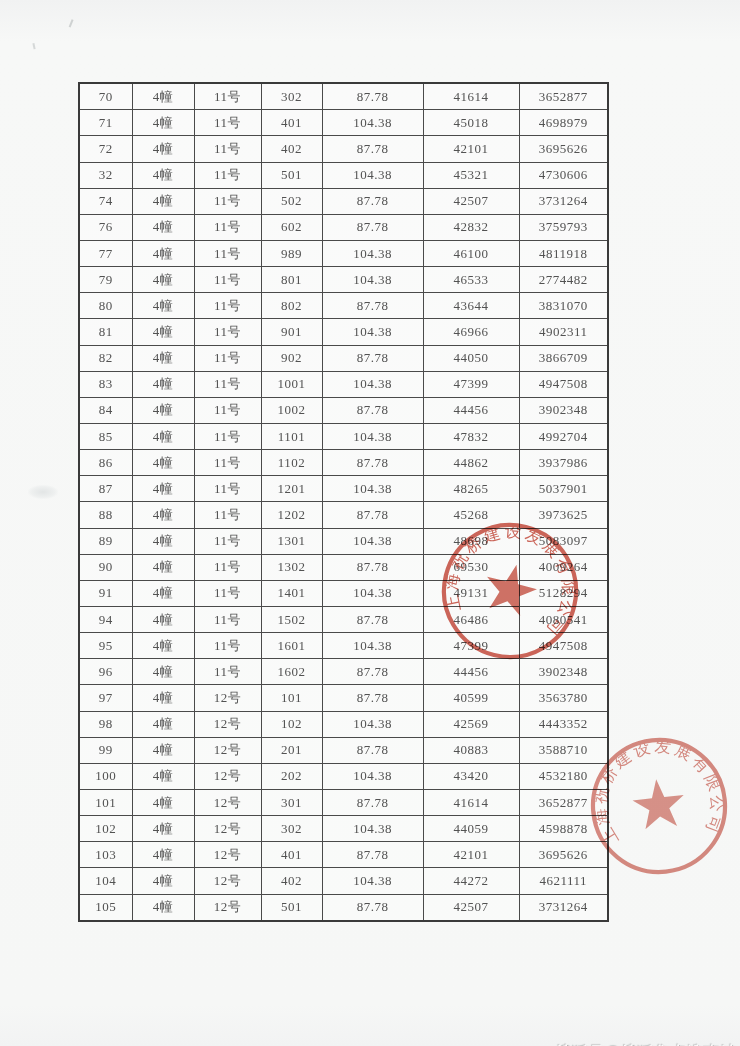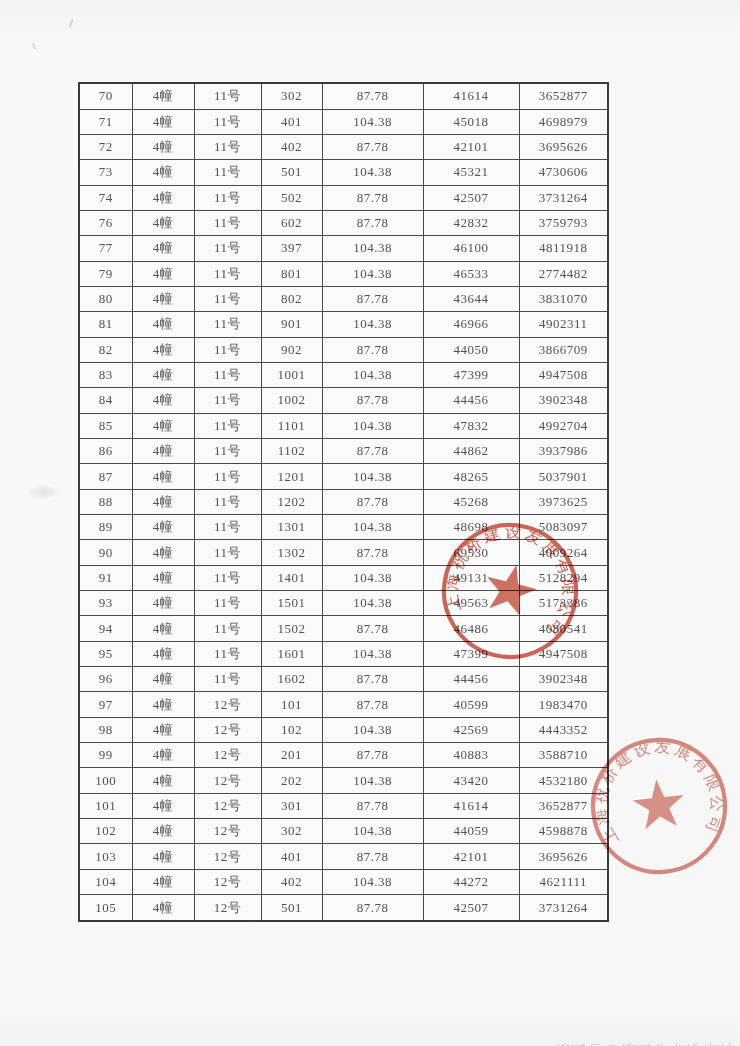--- a/index.html
+++ b/index.html
@@ -90,21 +90,21 @@
         <tr>
           <td>72</td>
           <td>4幢</td>
           <td>11号</td>
           <td>402</td>
           <td>87.78</td>
           <td>42101</td>
           <td>3695626</td>
         </tr>
         <tr>
-          <td>73</td>
+          <td>32</td>
           <td>4幢</td>
           <td>11号</td>
           <td>501</td>
           <td>104.38</td>
           <td>45321</td>
           <td>4730606</td>
         </tr>
         <tr>
           <td>74</td>
           <td>4幢</td>
@@ -120,21 +120,21 @@
           <td>11号</td>
           <td>602</td>
           <td>87.78</td>
           <td>42832</td>
           <td>3759793</td>
         </tr>
         <tr>
           <td>77</td>
           <td>4幢</td>
           <td>11号</td>
-          <td>397</td>
+          <td>989</td>
           <td>104.38</td>
           <td>46100</td>
           <td>4811918</td>
         </tr>
         <tr>
           <td>79</td>
           <td>4幢</td>
           <td>11号</td>
           <td>801</td>
           <td>104.38</td>
@@ -243,29 +243,20 @@
         <tr>
           <td>91</td>
           <td>4幢</td>
           <td>11号</td>
           <td>1401</td>
           <td>104.38</td>
           <td>49131</td>
           <td>5128294</td>
         </tr>
         <tr>
-          <td>93</td>
-          <td>4幢</td>
-          <td>11号</td>
-          <td>1501</td>
-          <td>104.38</td>
-          <td>49563</td>
-          <td>5173386</td>
-        </tr>
-        <tr>
           <td>94</td>
           <td>4幢</td>
           <td>11号</td>
           <td>1502</td>
           <td>87.78</td>
           <td>46486</td>
           <td>4080541</td>
         </tr>
         <tr>
           <td>95</td>
@@ -285,21 +276,21 @@
           <td>44456</td>
           <td>3902348</td>
         </tr>
         <tr>
           <td>97</td>
           <td>4幢</td>
           <td>12号</td>
           <td>101</td>
           <td>87.78</td>
           <td>40599</td>
-          <td>1983470</td>
+          <td>3563780</td>
         </tr>
         <tr>
           <td>98</td>
           <td>4幢</td>
           <td>12号</td>
           <td>102</td>
           <td>104.38</td>
           <td>42569</td>
           <td>4443352</td>
         </tr>

